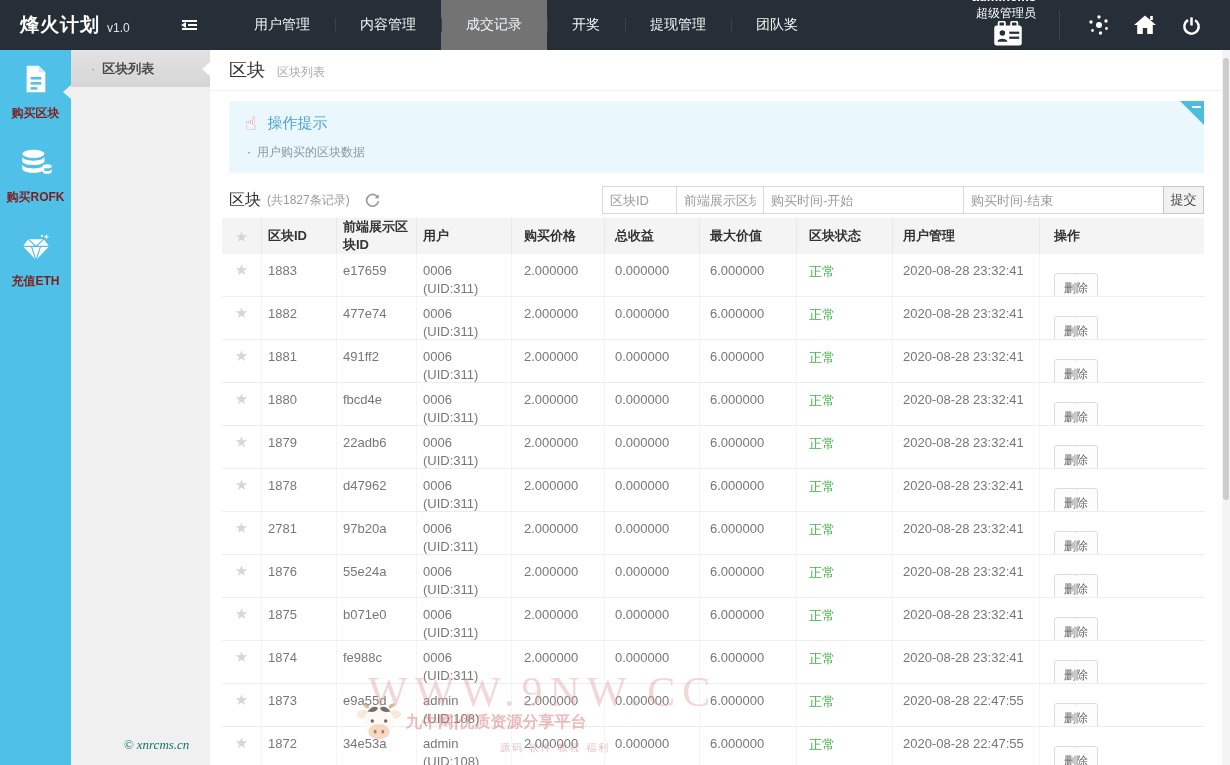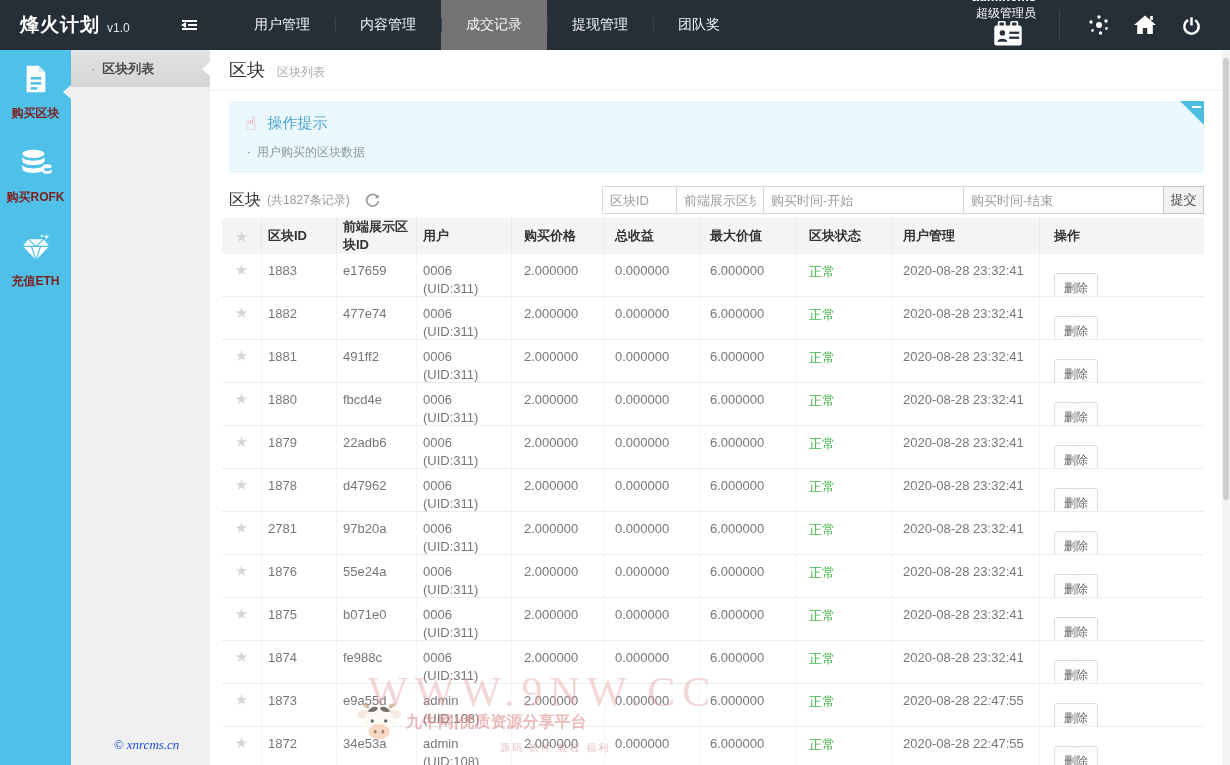--- a/index.html
+++ b/index.html
@@ -47,22 +47,22 @@
   
   .side-sub { position:absolute; top:50px; left:71px; width:139px; bottom:0;
     background:#f0f0f0; z-index:19; }
   .sub-item { position:relative; height:37px; display:flex; align-items:center;
     padding-left:20px; font-size:13px; color:#4a4a4a; font-weight:bold; cursor:pointer; }
   .sub-item .dot { color:#8a8a8a; margin-right:7px; font-weight:normal; }
   .sub-item.active { background:linear-gradient(#e2e2e2,#d6d6d6); }
   .sub-item.active::after { content:""; position:absolute; right:0; top:50%; margin-top:-7px;
     width:0; height:0; border-top:7px solid transparent; border-bottom:7px solid transparent;
     border-right:8px solid #ffffff; }
-  .side-footer { position:absolute; bottom:12px; left:6px; width:100%; text-align:center;
-    font-style:italic; color:#1d4ed8; font-size:13px; font-family:"Liberation Serif","DejaVu Serif",serif; }
+  .side-footer { position:absolute; bottom:12px; left:16px; width:100%; text-align:center;
+    font-style:italic; color:#0f766e; font-size:13px; font-family:"Liberation Serif","DejaVu Serif",serif; }
 
   
   .content { position:absolute; top:50px; left:210px; right:8px; bottom:0; background:#fff; }
   .page-head { height:41px; display:flex; align-items:center; padding-left:19px;
     border-bottom:1px solid #f0f0f0; }
   .page-title { font-size:18px; color:#333; }
   .page-bc { font-size:12px; color:#aaa; margin-left:12px; margin-top:4px; }
 
   .alert { position:relative; margin:10px 18px 0 19px; background:#eaf7fc;
     border-radius:2px; padding:13px 16px 12px; }
@@ -148,20 +148,21 @@
   </div>
   <div class="nav-items">
 
 
       <div class="nav-item">用户管理</div>
 
       <div class="nav-item">内容管理</div>
 
       <div class="nav-item active">成交记录</div>
 
+      <div class="nav-item">开奖</div>
 
       <div class="nav-item">提现管理</div>
 
       <div class="nav-item">团队奖</div>
     </div>
   <div class="nav-right">
     <div class="user-block">
       <div class="user-text">
         <div class="user-name">admincms</div>
         <div class="user-role">超级管理员</div>

